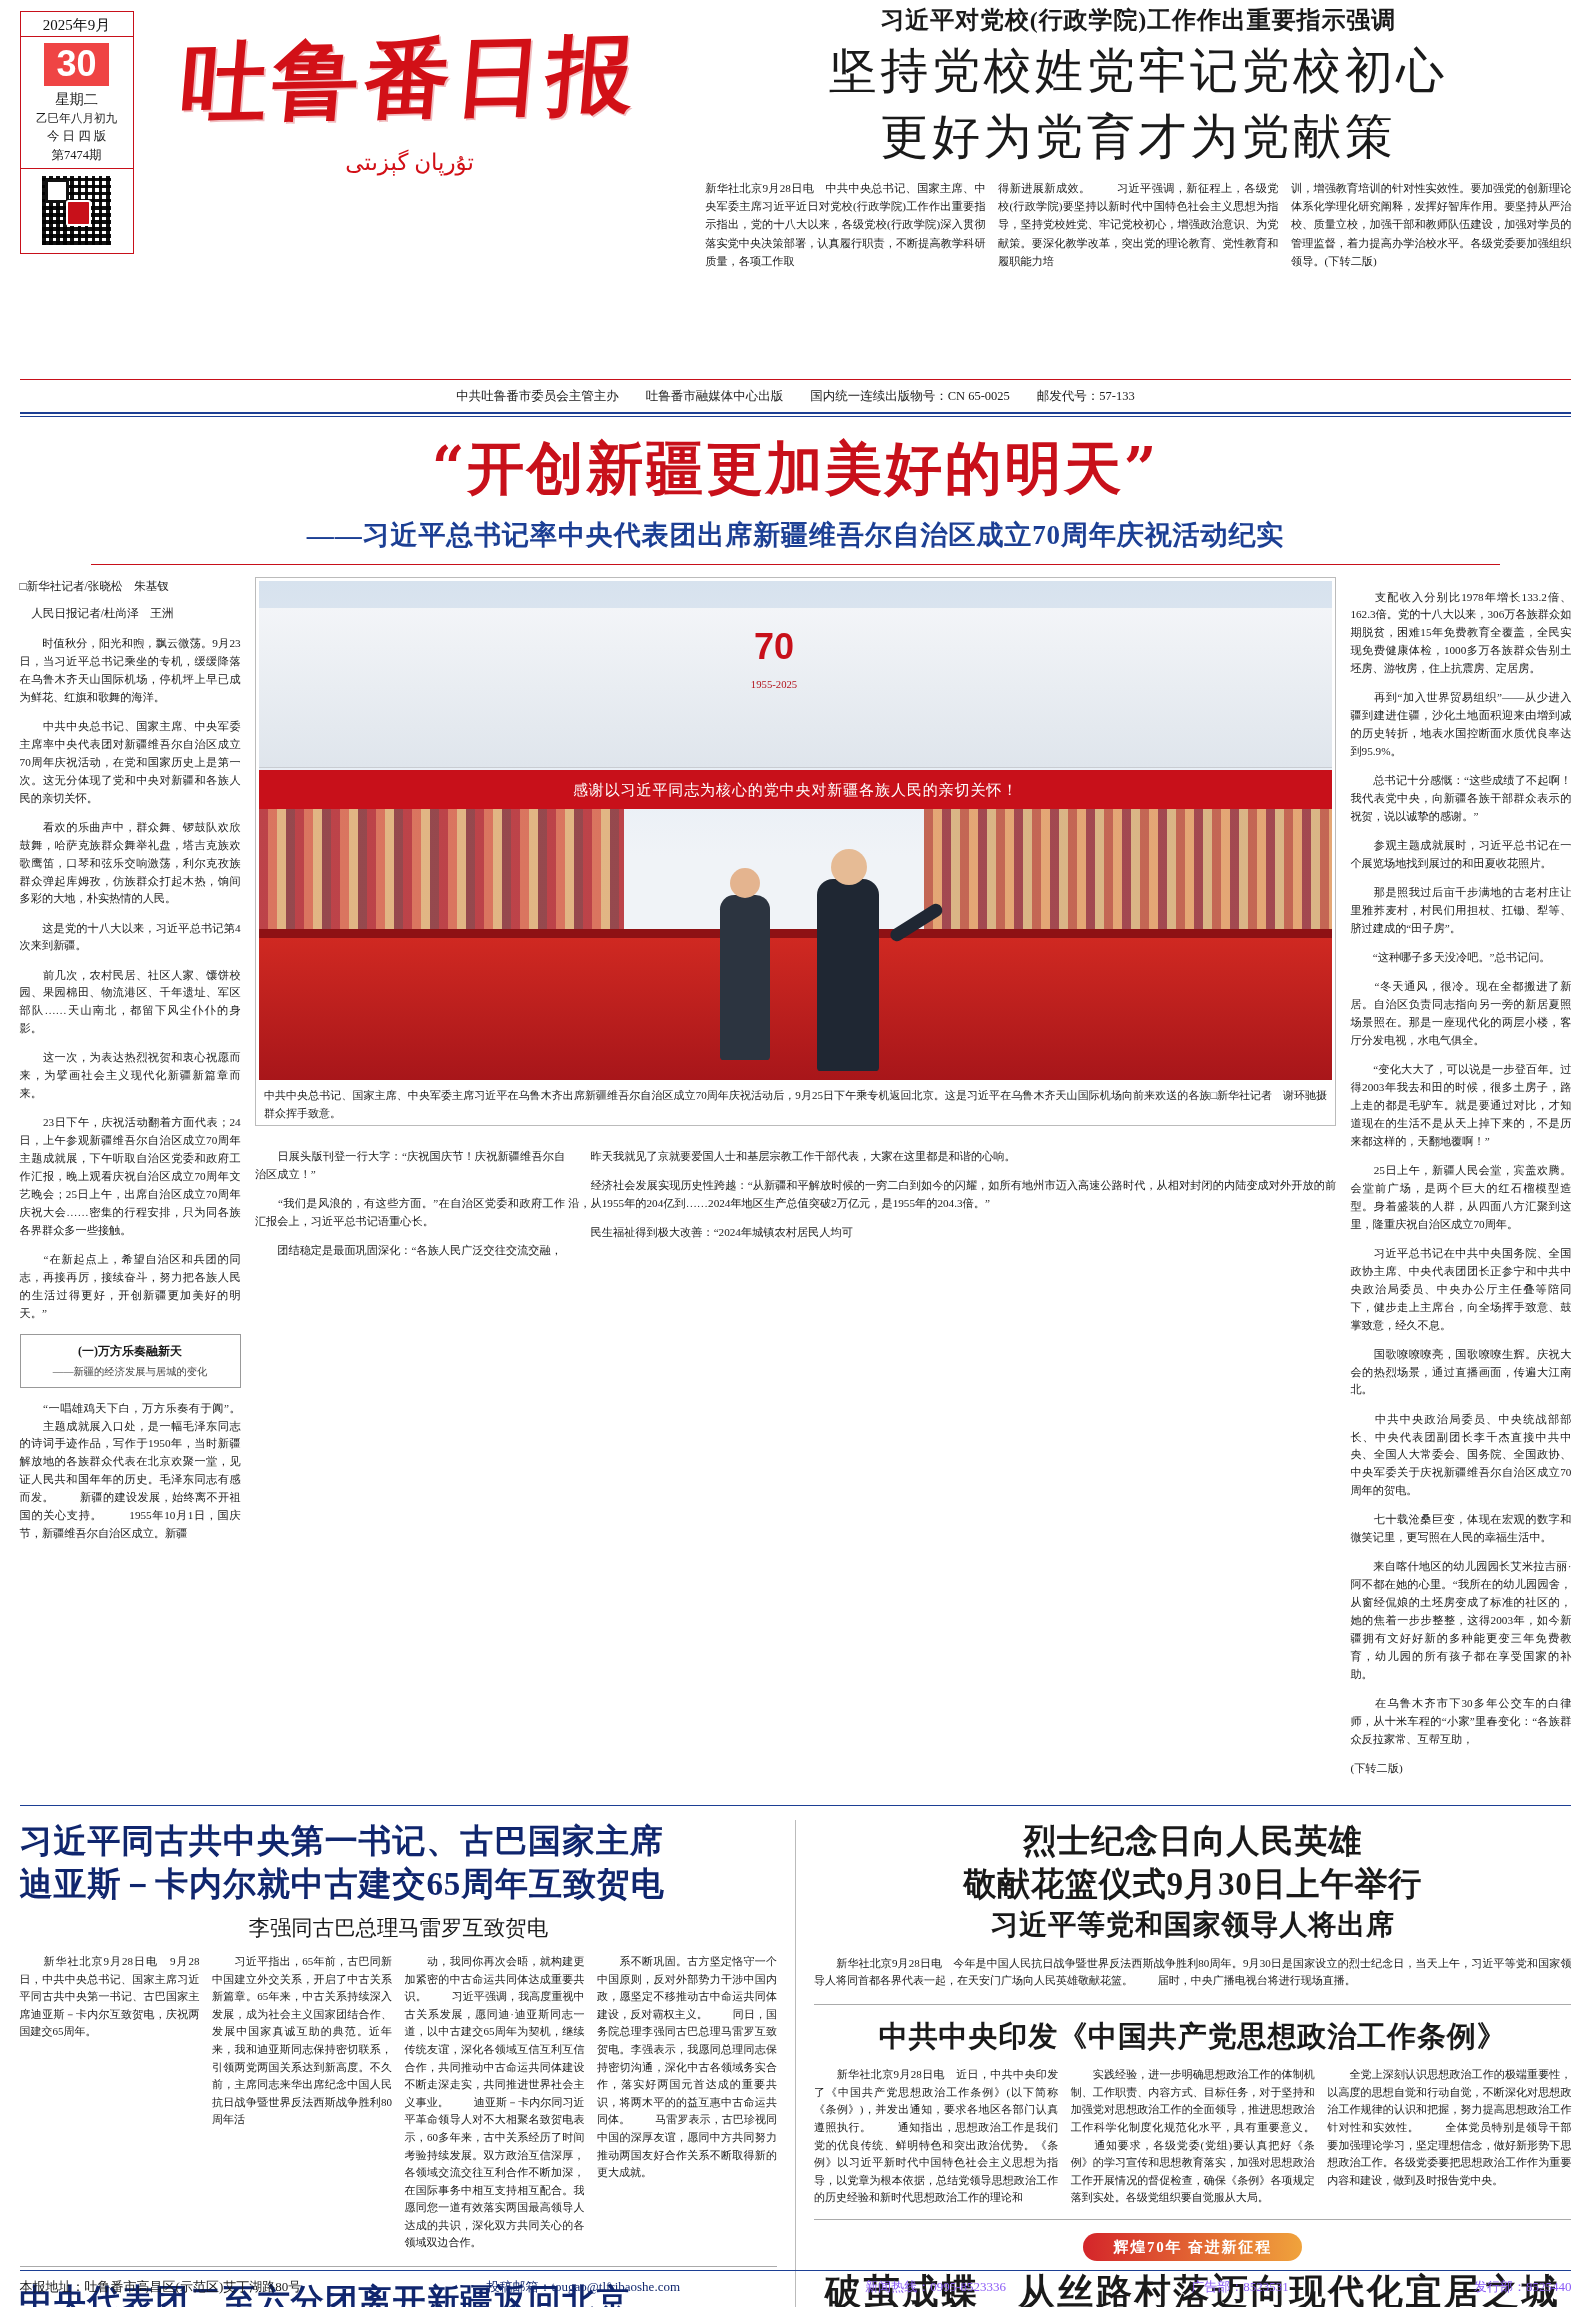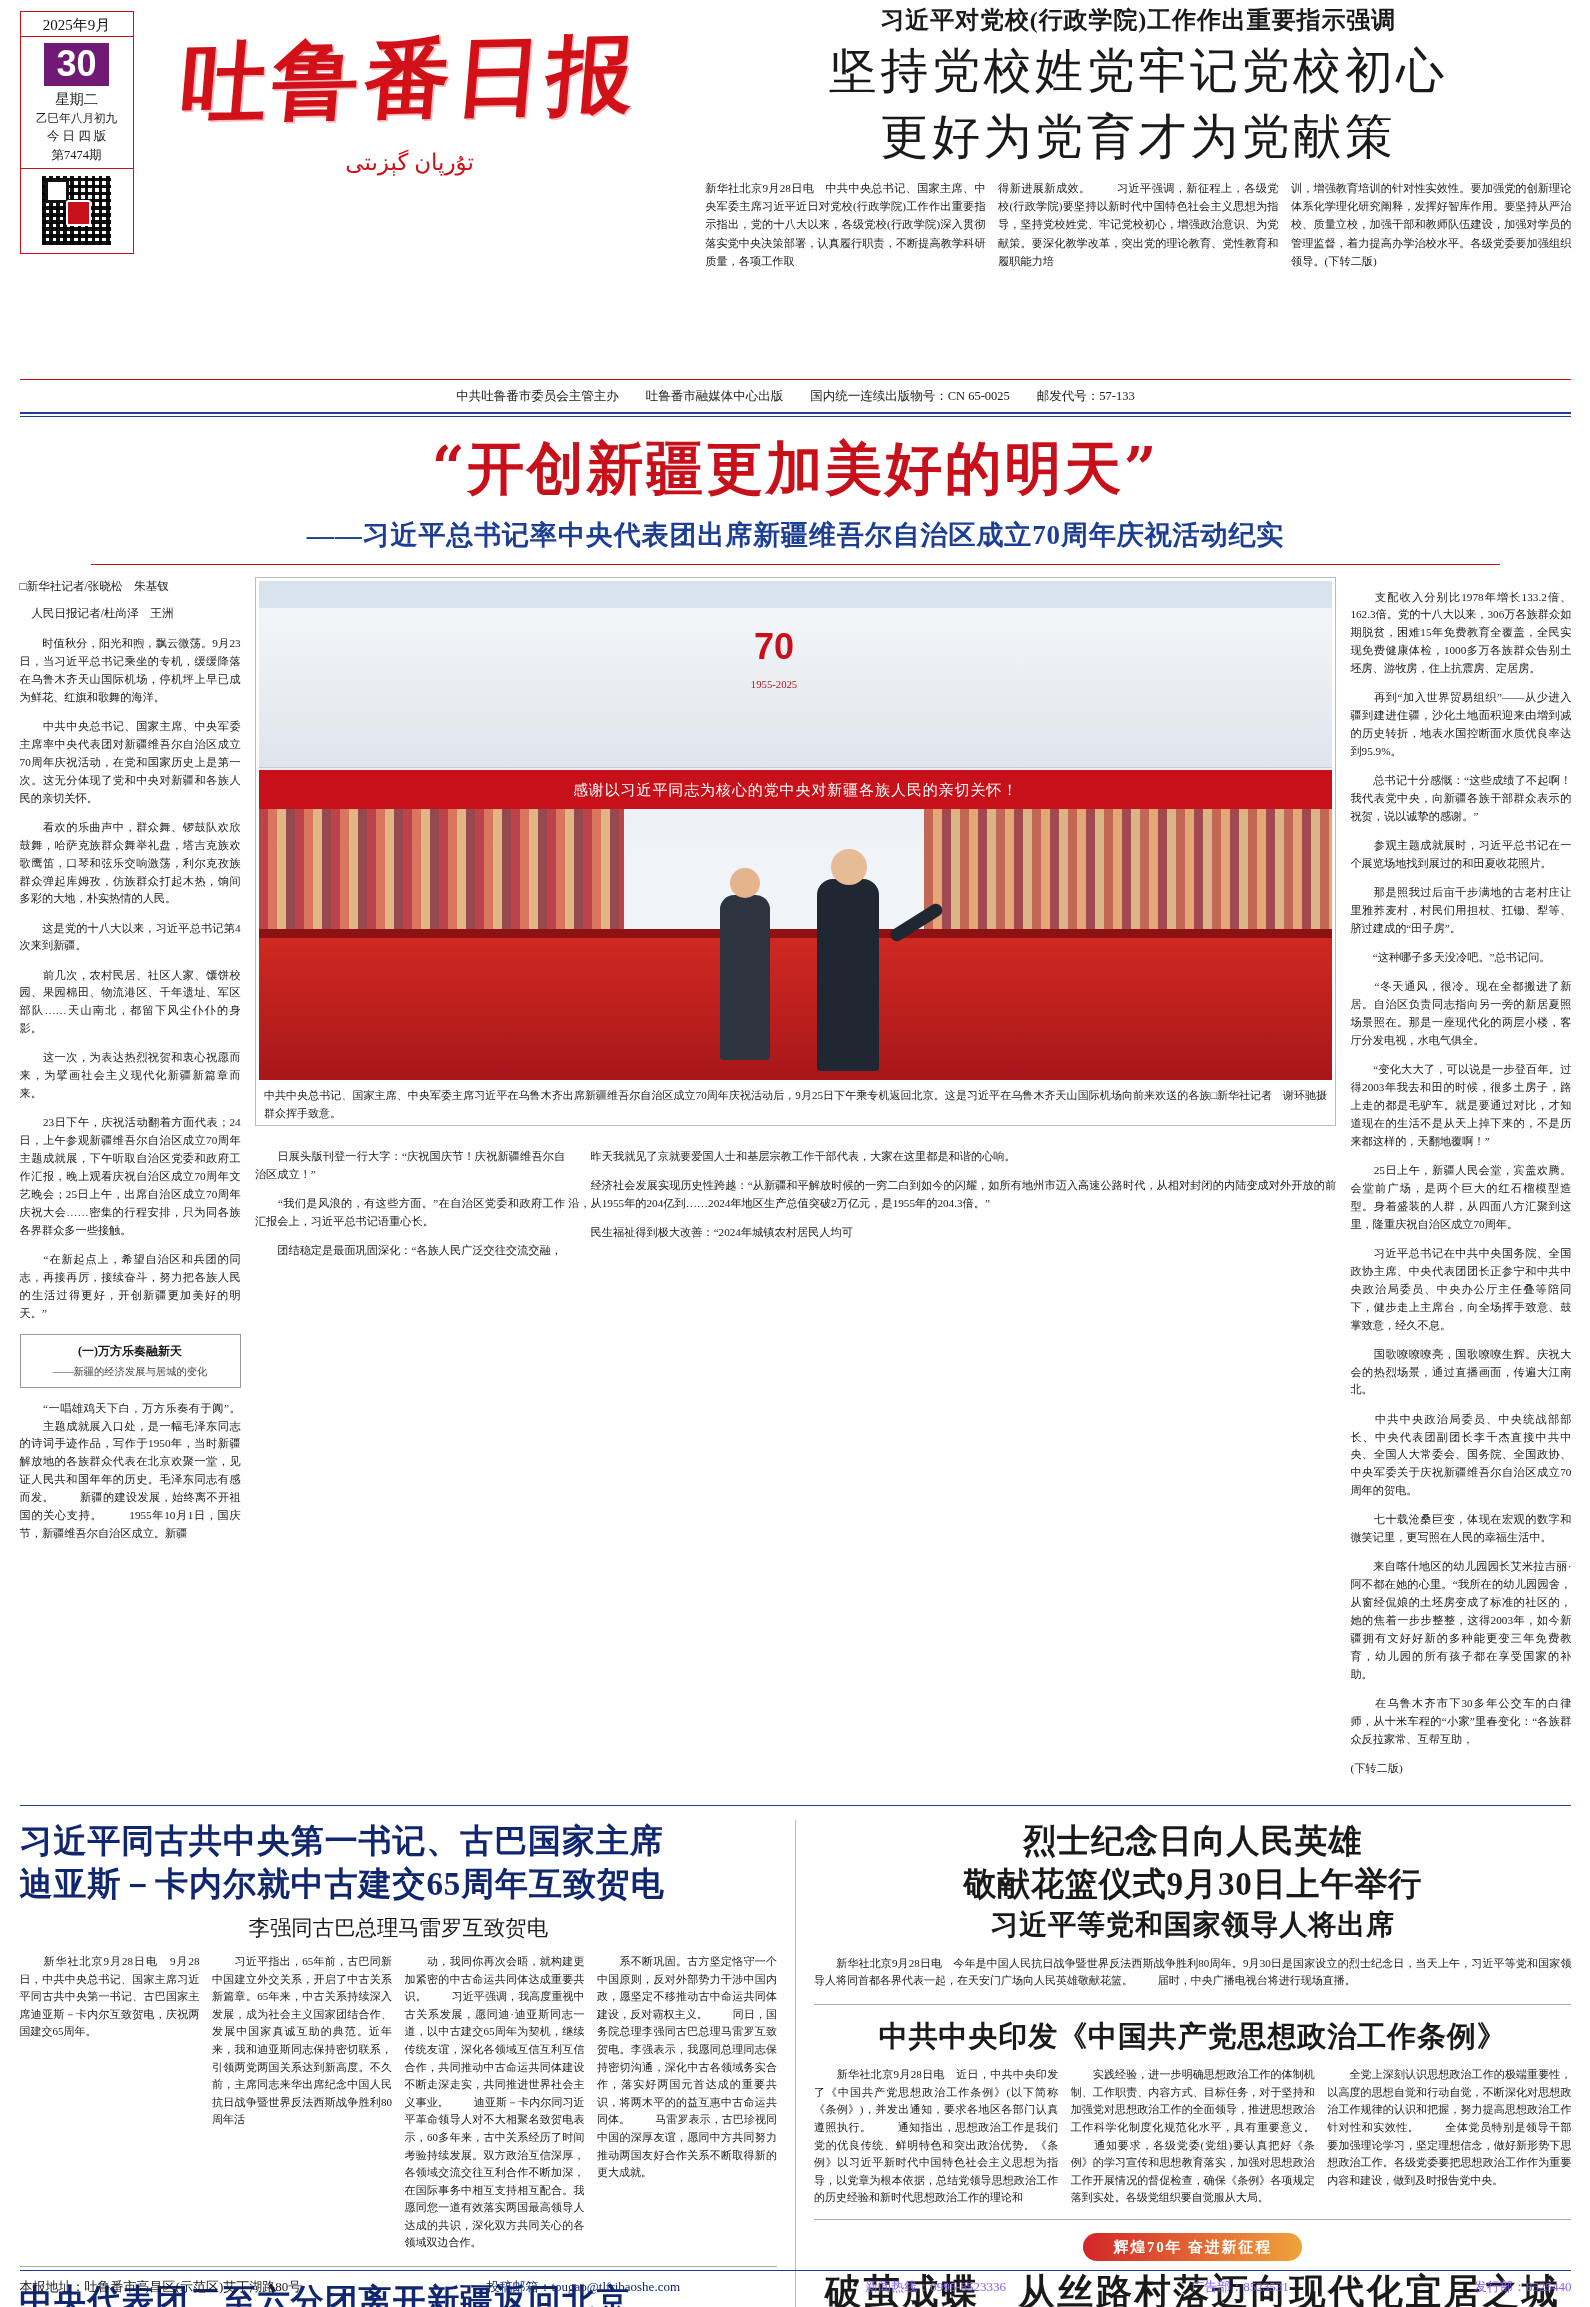--- a/index.html
+++ b/index.html
@@ -13,21 +13,21 @@
     overflow:hidden;
   }
   .page { width:1591px; height:2307px; position:relative; padding:0 19.6px; }
 
   
   .masthead { display:flex; align-items:flex-start; padding-top:4px; height:374px; }
   .mh-left { width:114px; flex:0 0 114px; border:1.8px solid #c8101a; margin-top:7.1px; }
   .mh-date { text-align:center; font-size:15px; padding:3.6px 0 1.8px; border-bottom:0.9px solid #c8101a; color:#111; }
   .mh-bignum { text-align:center; }
   .mh-bignum .num {
-    display:inline-block; background:#701a75; color:#fff; font-size:36px; line-height:1;
+    display:inline-block; background:#ef4444; color:#fff; font-size:36px; line-height:1;
     padding:3.6px 12.5px; margin:5.3px 0 3.6px; font-family:"Liberation Sans", sans-serif; font-weight:bold;
   }
   .mh-week { text-align:center; font-size:14.3px; padding-bottom:2.7px; }
   .mh-lunar { text-align:center; font-size:11.6px; padding-bottom:1.8px; }
   .mh-today { text-align:center; font-size:12.5px; padding-bottom:1.8px; }
   .mh-issue { text-align:center; font-size:12.5px; padding-bottom:4.5px; border-bottom:0.9px solid #c8101a; }
   .qr { width:69px; height:69px; margin:7.1px auto 7.1px; position:relative; background:
       repeating-linear-gradient(0deg,#111 0 3.6px,#fff 3.6px 7.1px),
       repeating-linear-gradient(90deg,#111 0 3.6px,transparent 3.6px 7.1px);
       background-blend-mode:multiply; }

